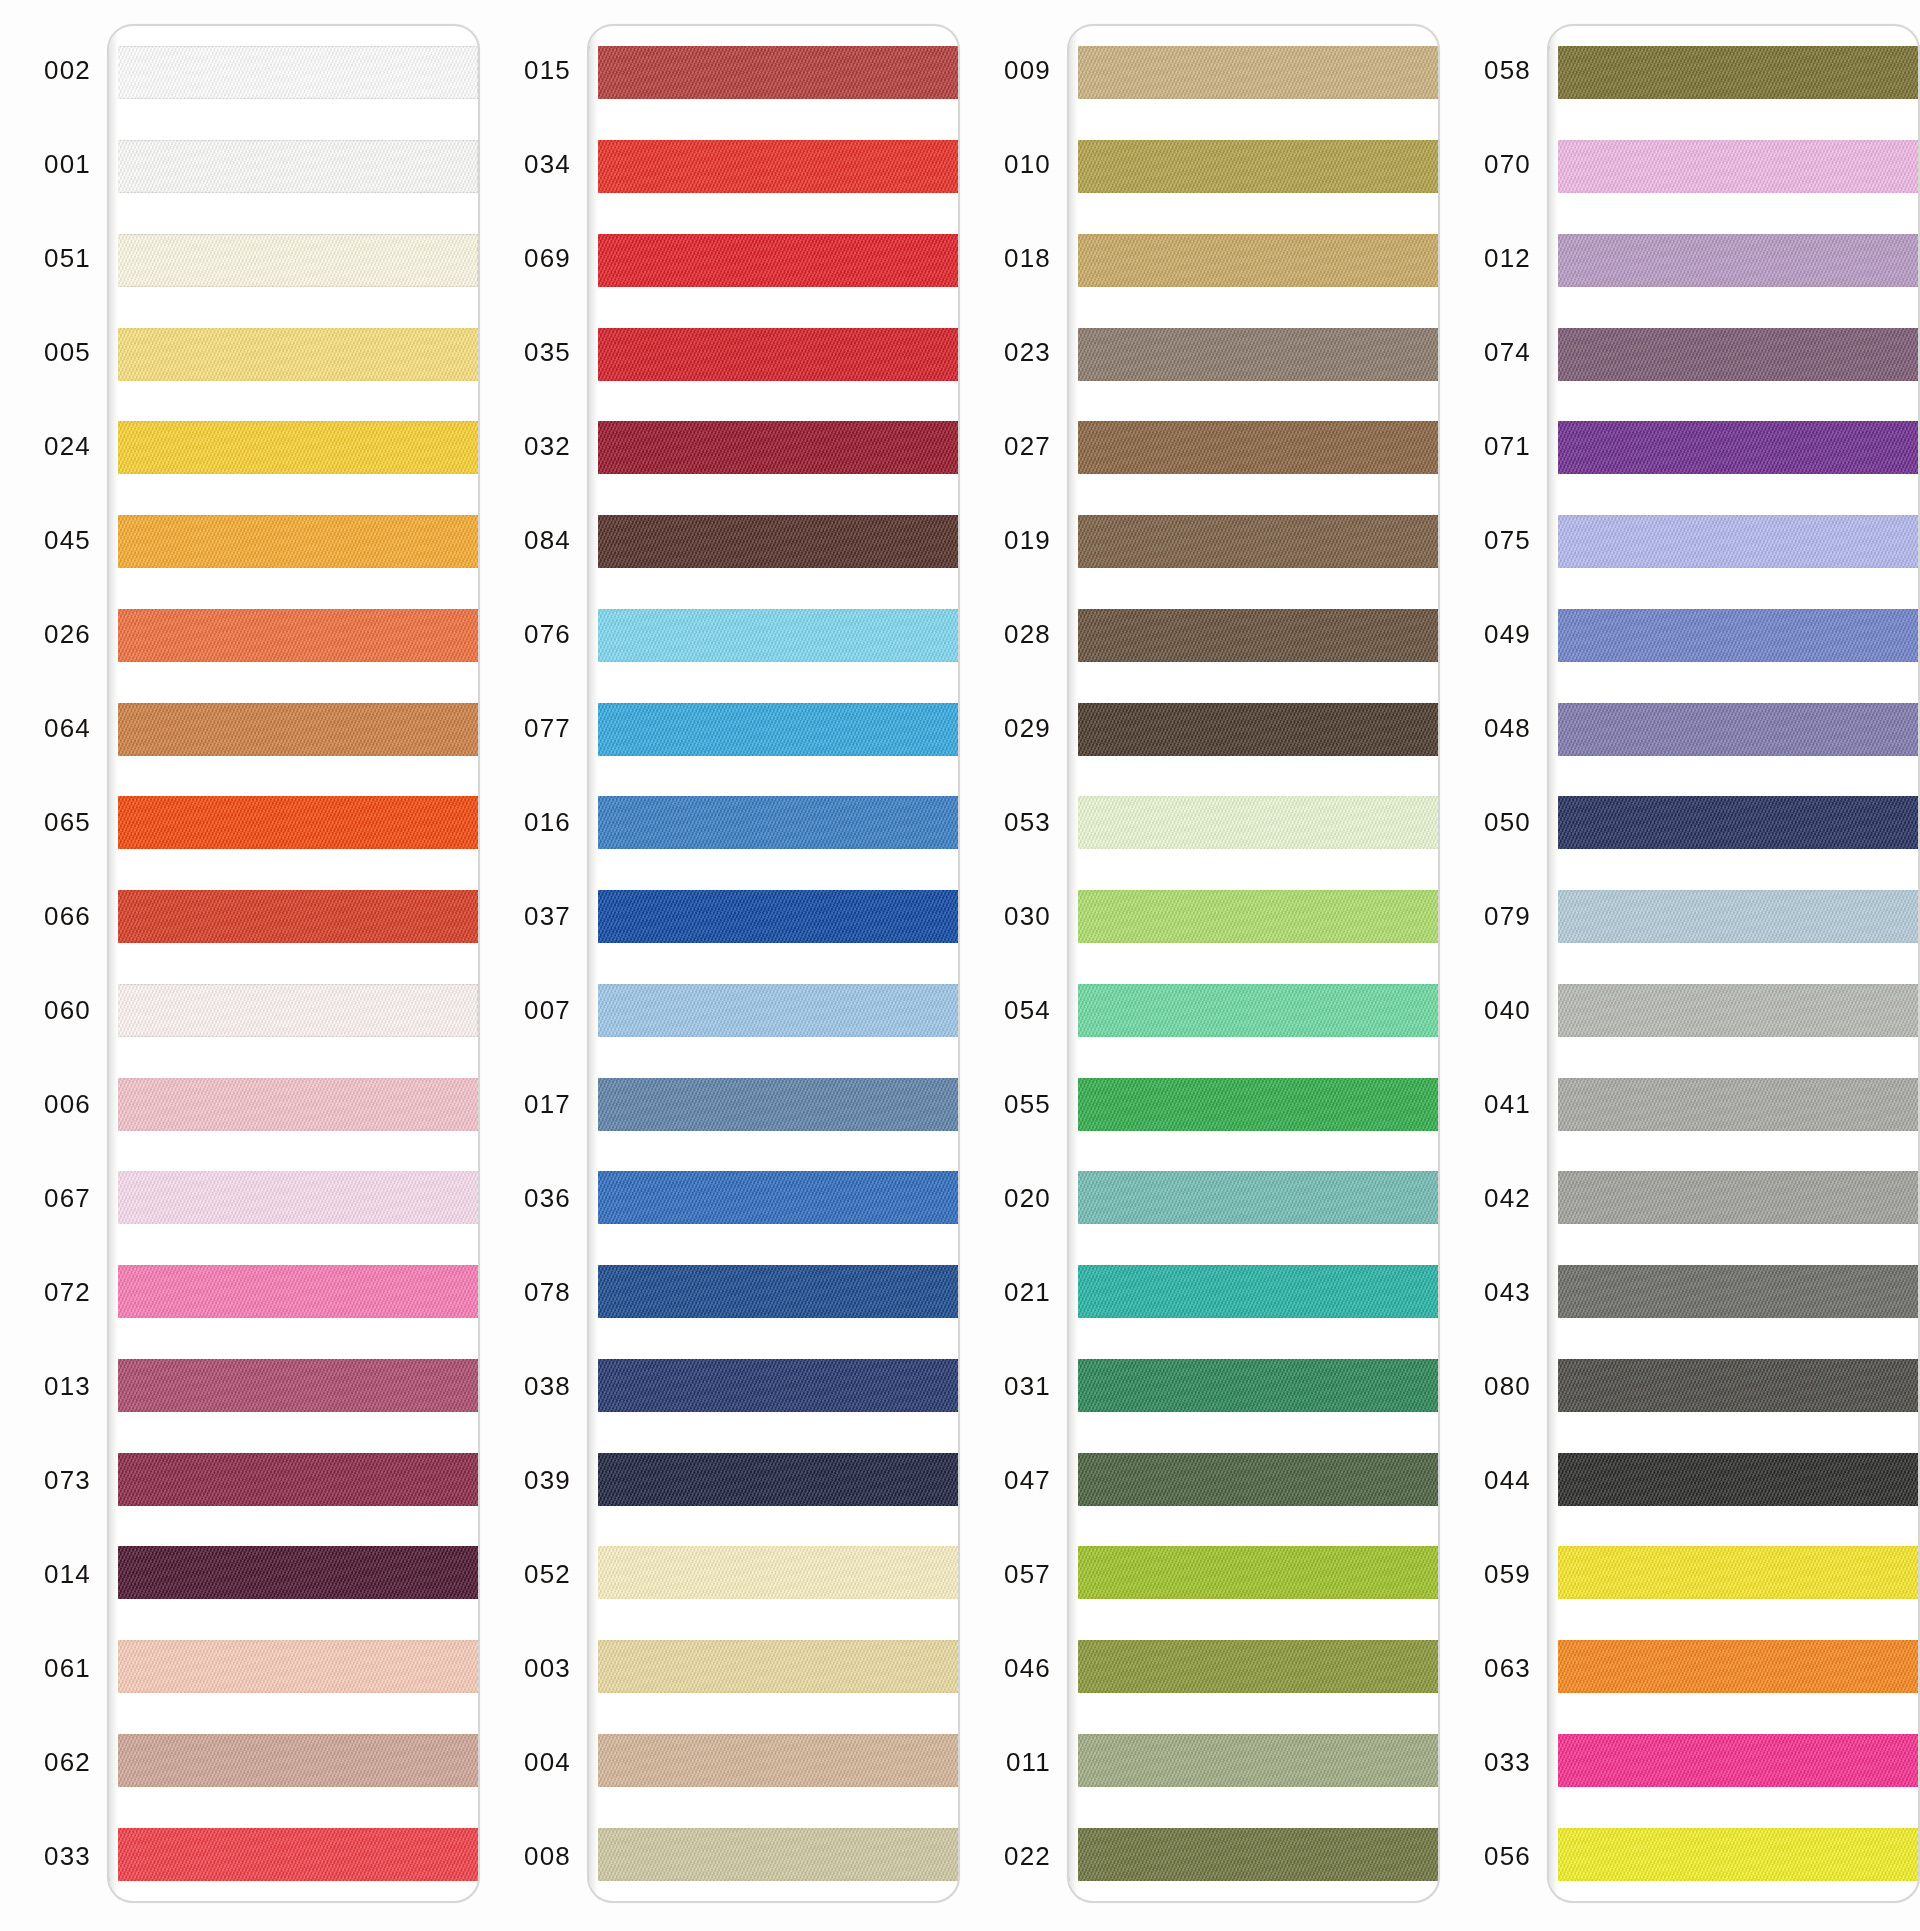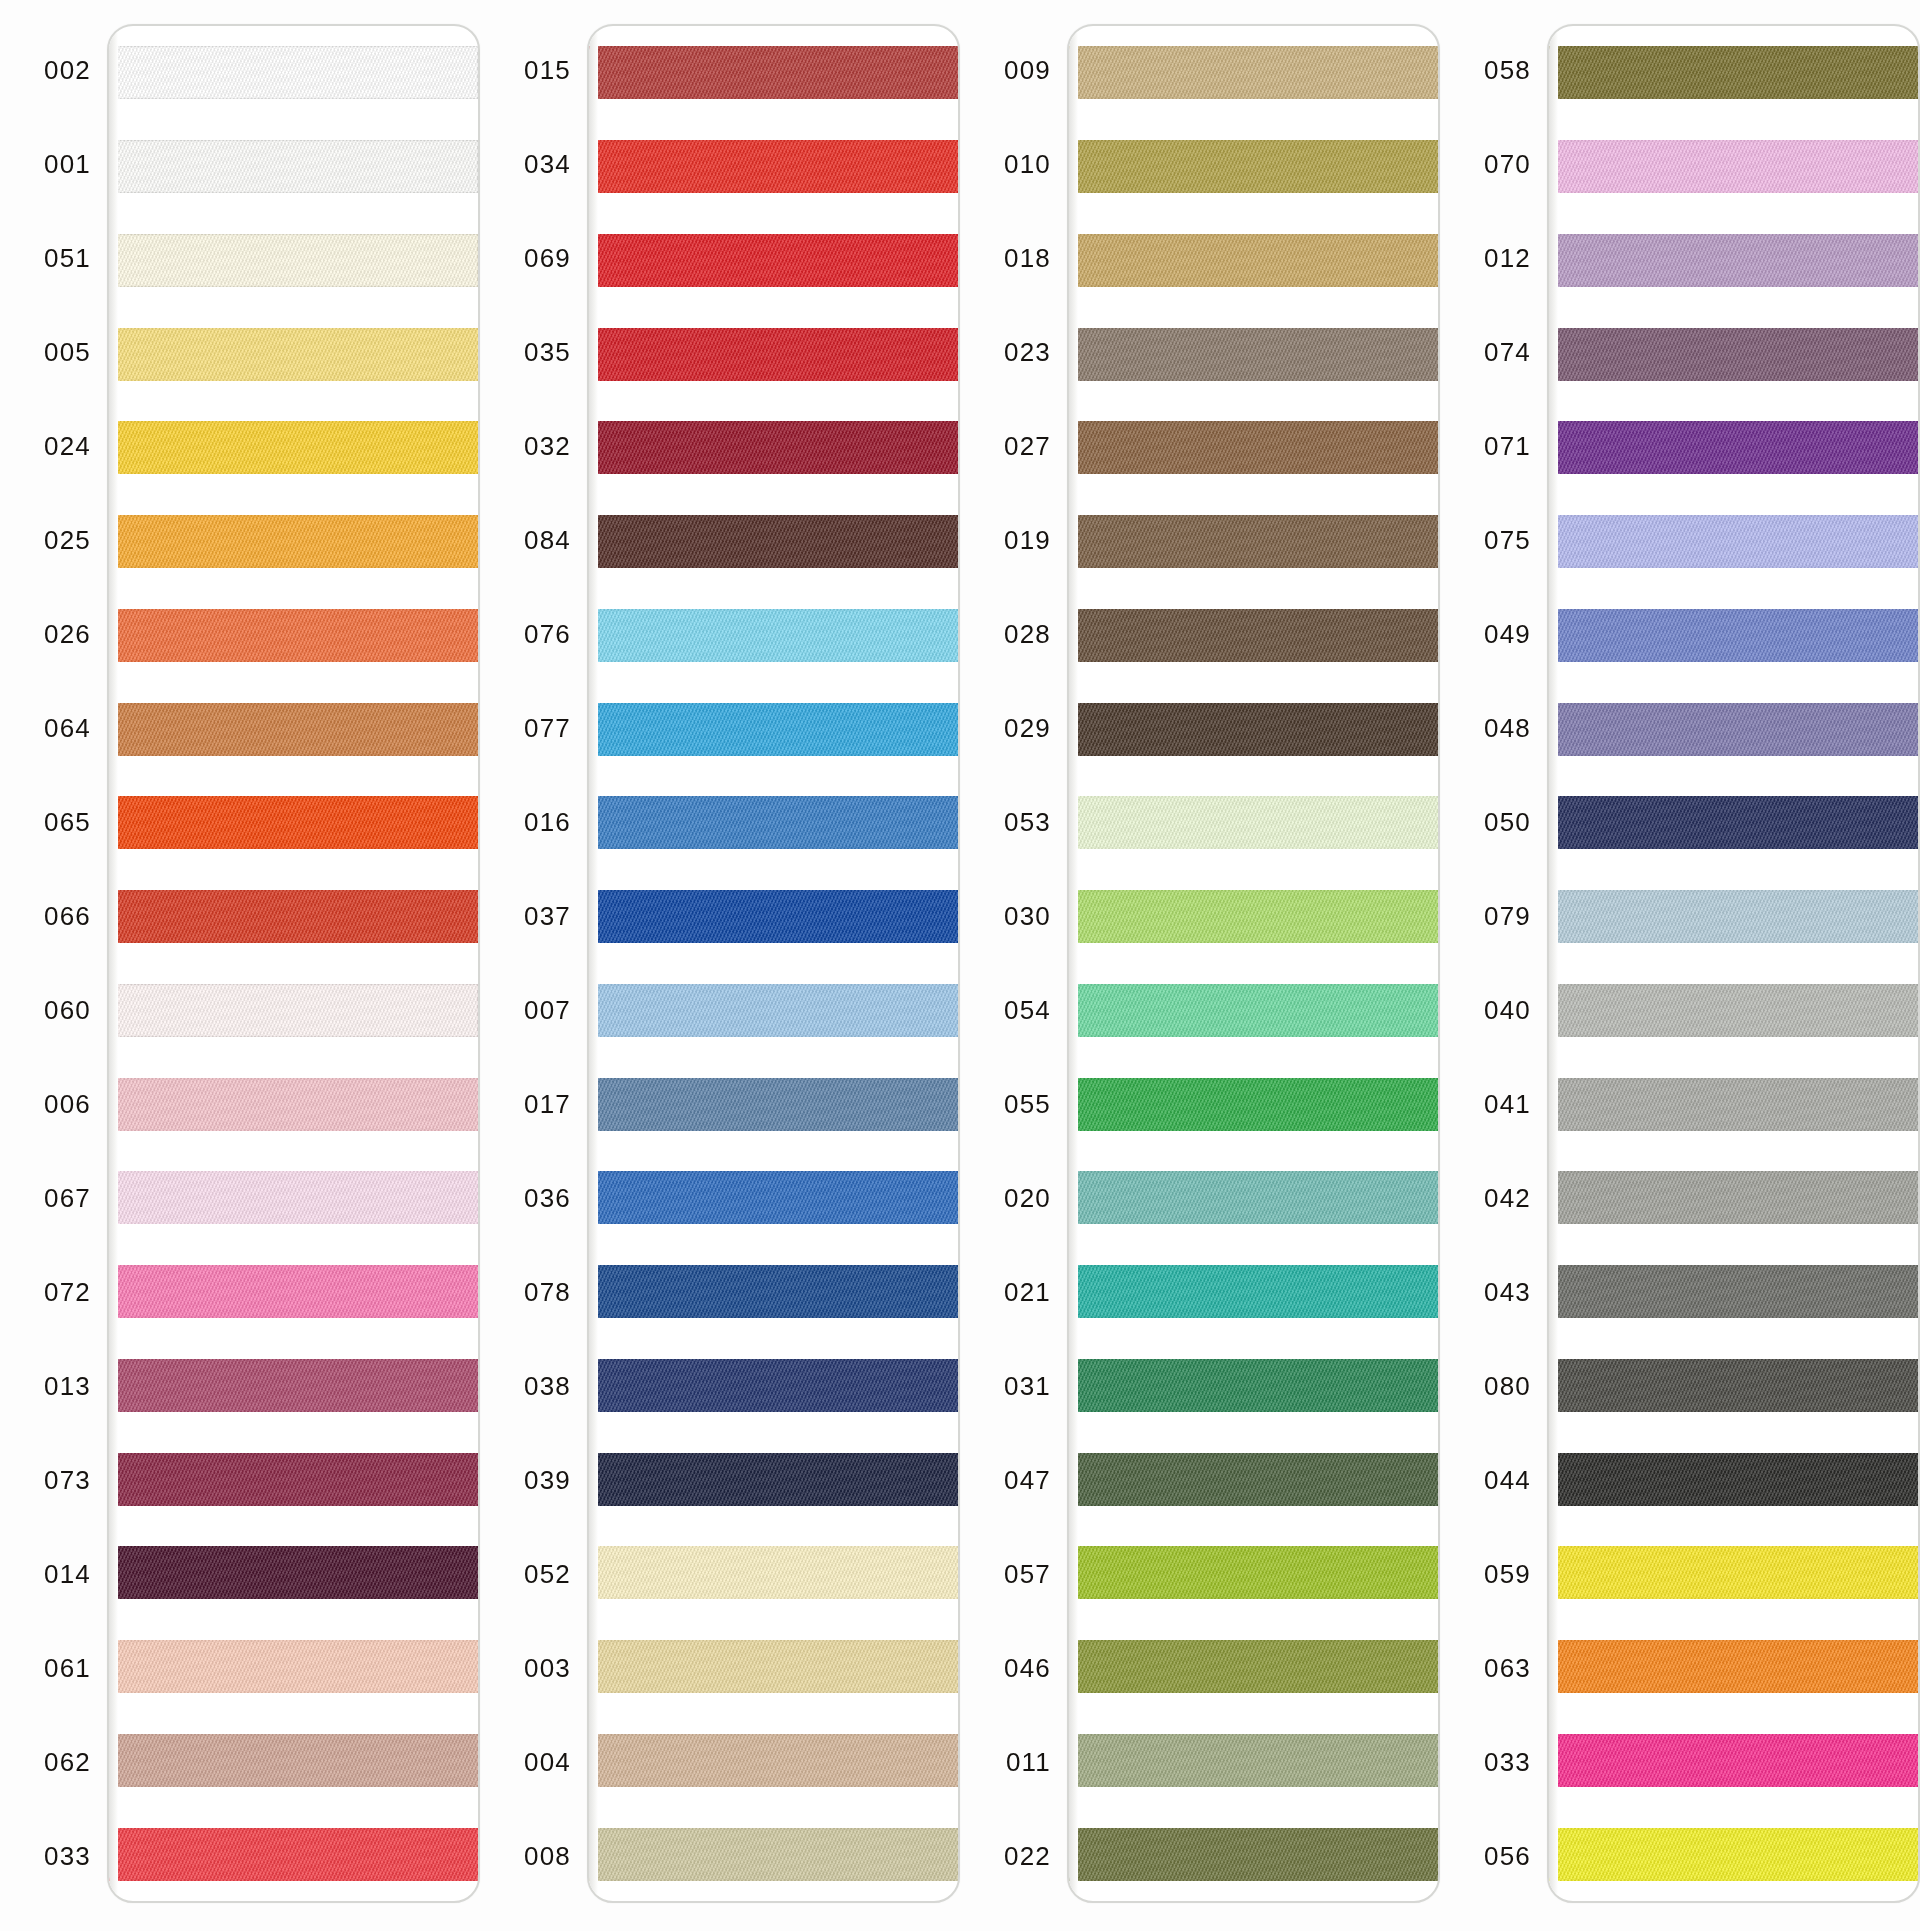--- a/index.html
+++ b/index.html
@@ -115,21 +115,21 @@
         <div class="row" style="height: 94px;">
           <span class="label">051</span>
         </div>
         <div class="row" style="height: 94px;">
           <span class="label">005</span>
         </div>
         <div class="row" style="height: 94px;">
           <span class="label">024</span>
         </div>
         <div class="row" style="height: 94px;">
-          <span class="label">025</span>
+          <span class="label">045</span>
         </div>
         <div class="row" style="height: 94px;">
           <span class="label">026</span>
         </div>
         <div class="row" style="height: 94px;">
           <span class="label">064</span>
         </div>
         <div class="row" style="height: 94px;">
           <span class="label">065</span>
         </div>

